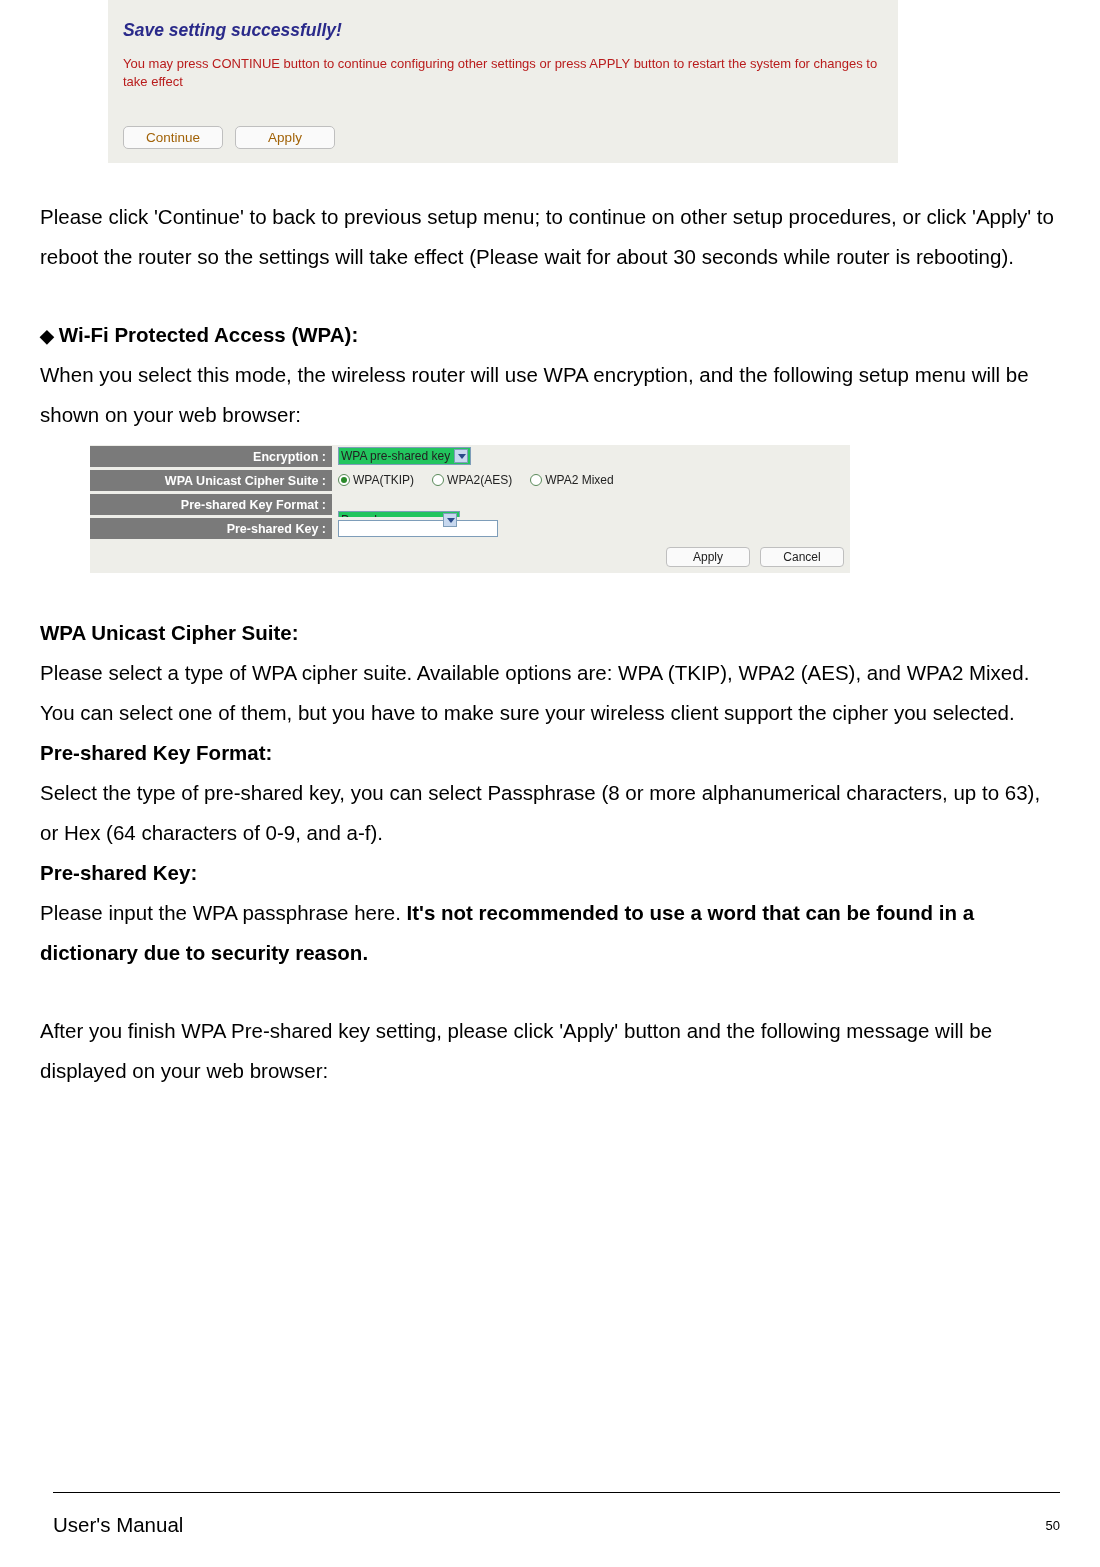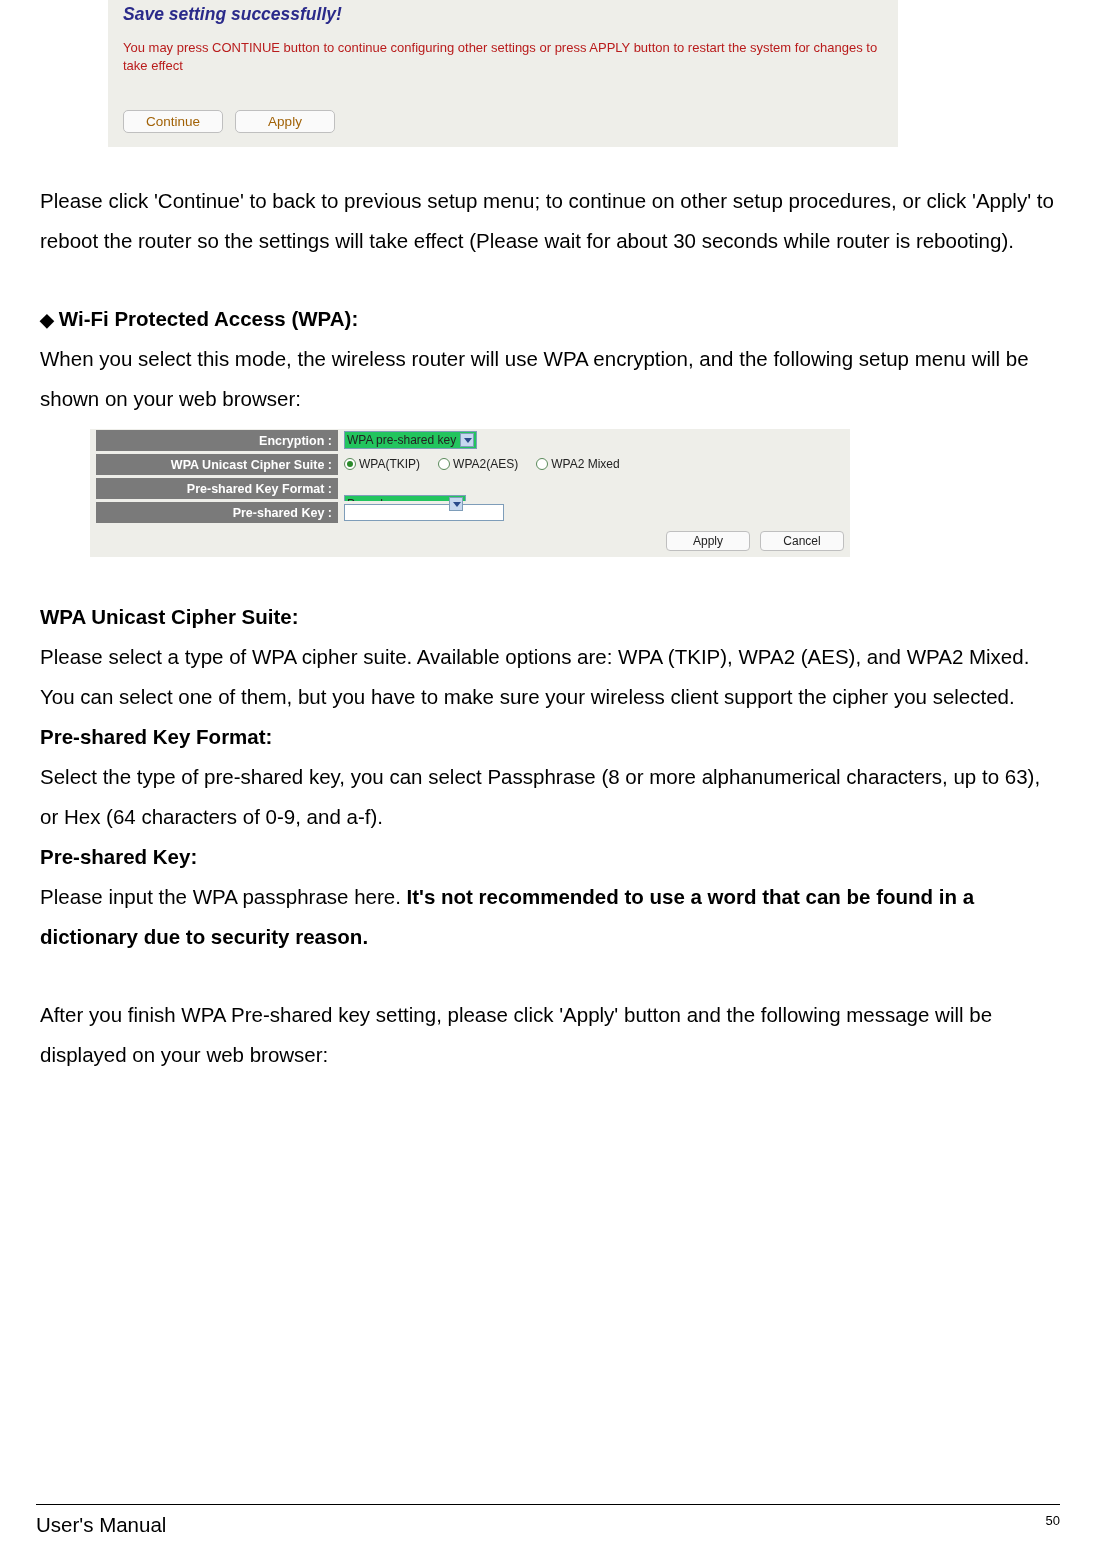--- a/index.html
+++ b/index.html
@@ -22,21 +22,21 @@
       background: #eeeee9;
       padding: 0 15px 14px 15px;
     }
     .save-title {
       font-family: Arial, sans-serif;
       font-size: 17.5px;
       font-weight: bold;
       font-style: italic;
       color: #2a2a8a;
       margin-bottom: 14px;
-      padding-top: 4px;
+      padding-top: 20px;
     }
     .save-desc {
       font-size: 13px;
       color: #b91c1c;
       line-height: 1.35;
       margin-bottom: 36px;
     }
     .btn-row { display: flex; gap: 12px; }
     .ui-btn {
       font-size: 13.5px;
@@ -76,21 +76,20 @@
       background: #eeeee9;
       margin-top: 10px;
       font-size: 12.5px;
       color: #222;
     }
     .wpa-row {
       display: flex;
       align-items: center;
       height: 24px;
       border-bottom: 1px solid #eeeee9;
-      padding-left: 6px;
     }
     .wpa-label-cell {
       width: 242px;
       background: #7a7a7a;
       color: #fff;
       font-weight: bold;
       font-size: 12.5px;
       text-align: right;
       padding-right: 6px;
       display: flex;
@@ -162,27 +161,27 @@
     
     .def-term { font-weight: bold; font-size: 20.5px; line-height: 1.95; }
     .def-term.first { margin-top: 40px; }
     .def-desc { font-size: 20.5px; line-height: 1.95; }
     .bold-inline { font-weight: bold; }
     .para-after { margin-top: 38px; font-size: 20.5px; line-height: 1.95; }
     
     .page-footer {
       position: absolute;
       bottom: 30px;
-      left: 36px;
+      left: 53px;
       right: 40px;
       border-top: 1.5px solid #000;
-      padding-top: 8px;
+      padding-top: 20px;
       display: flex;
       justify-content: space-between;
-      align-items: flex-start;
+      align-items: center;
     }
     .footer-title { font-size: 20.5px; }
     .footer-page { font-size: 13px; }
   </style>
 </head>
 <body>
 
 <div class="page-content">
 
   <div class="save-box">

